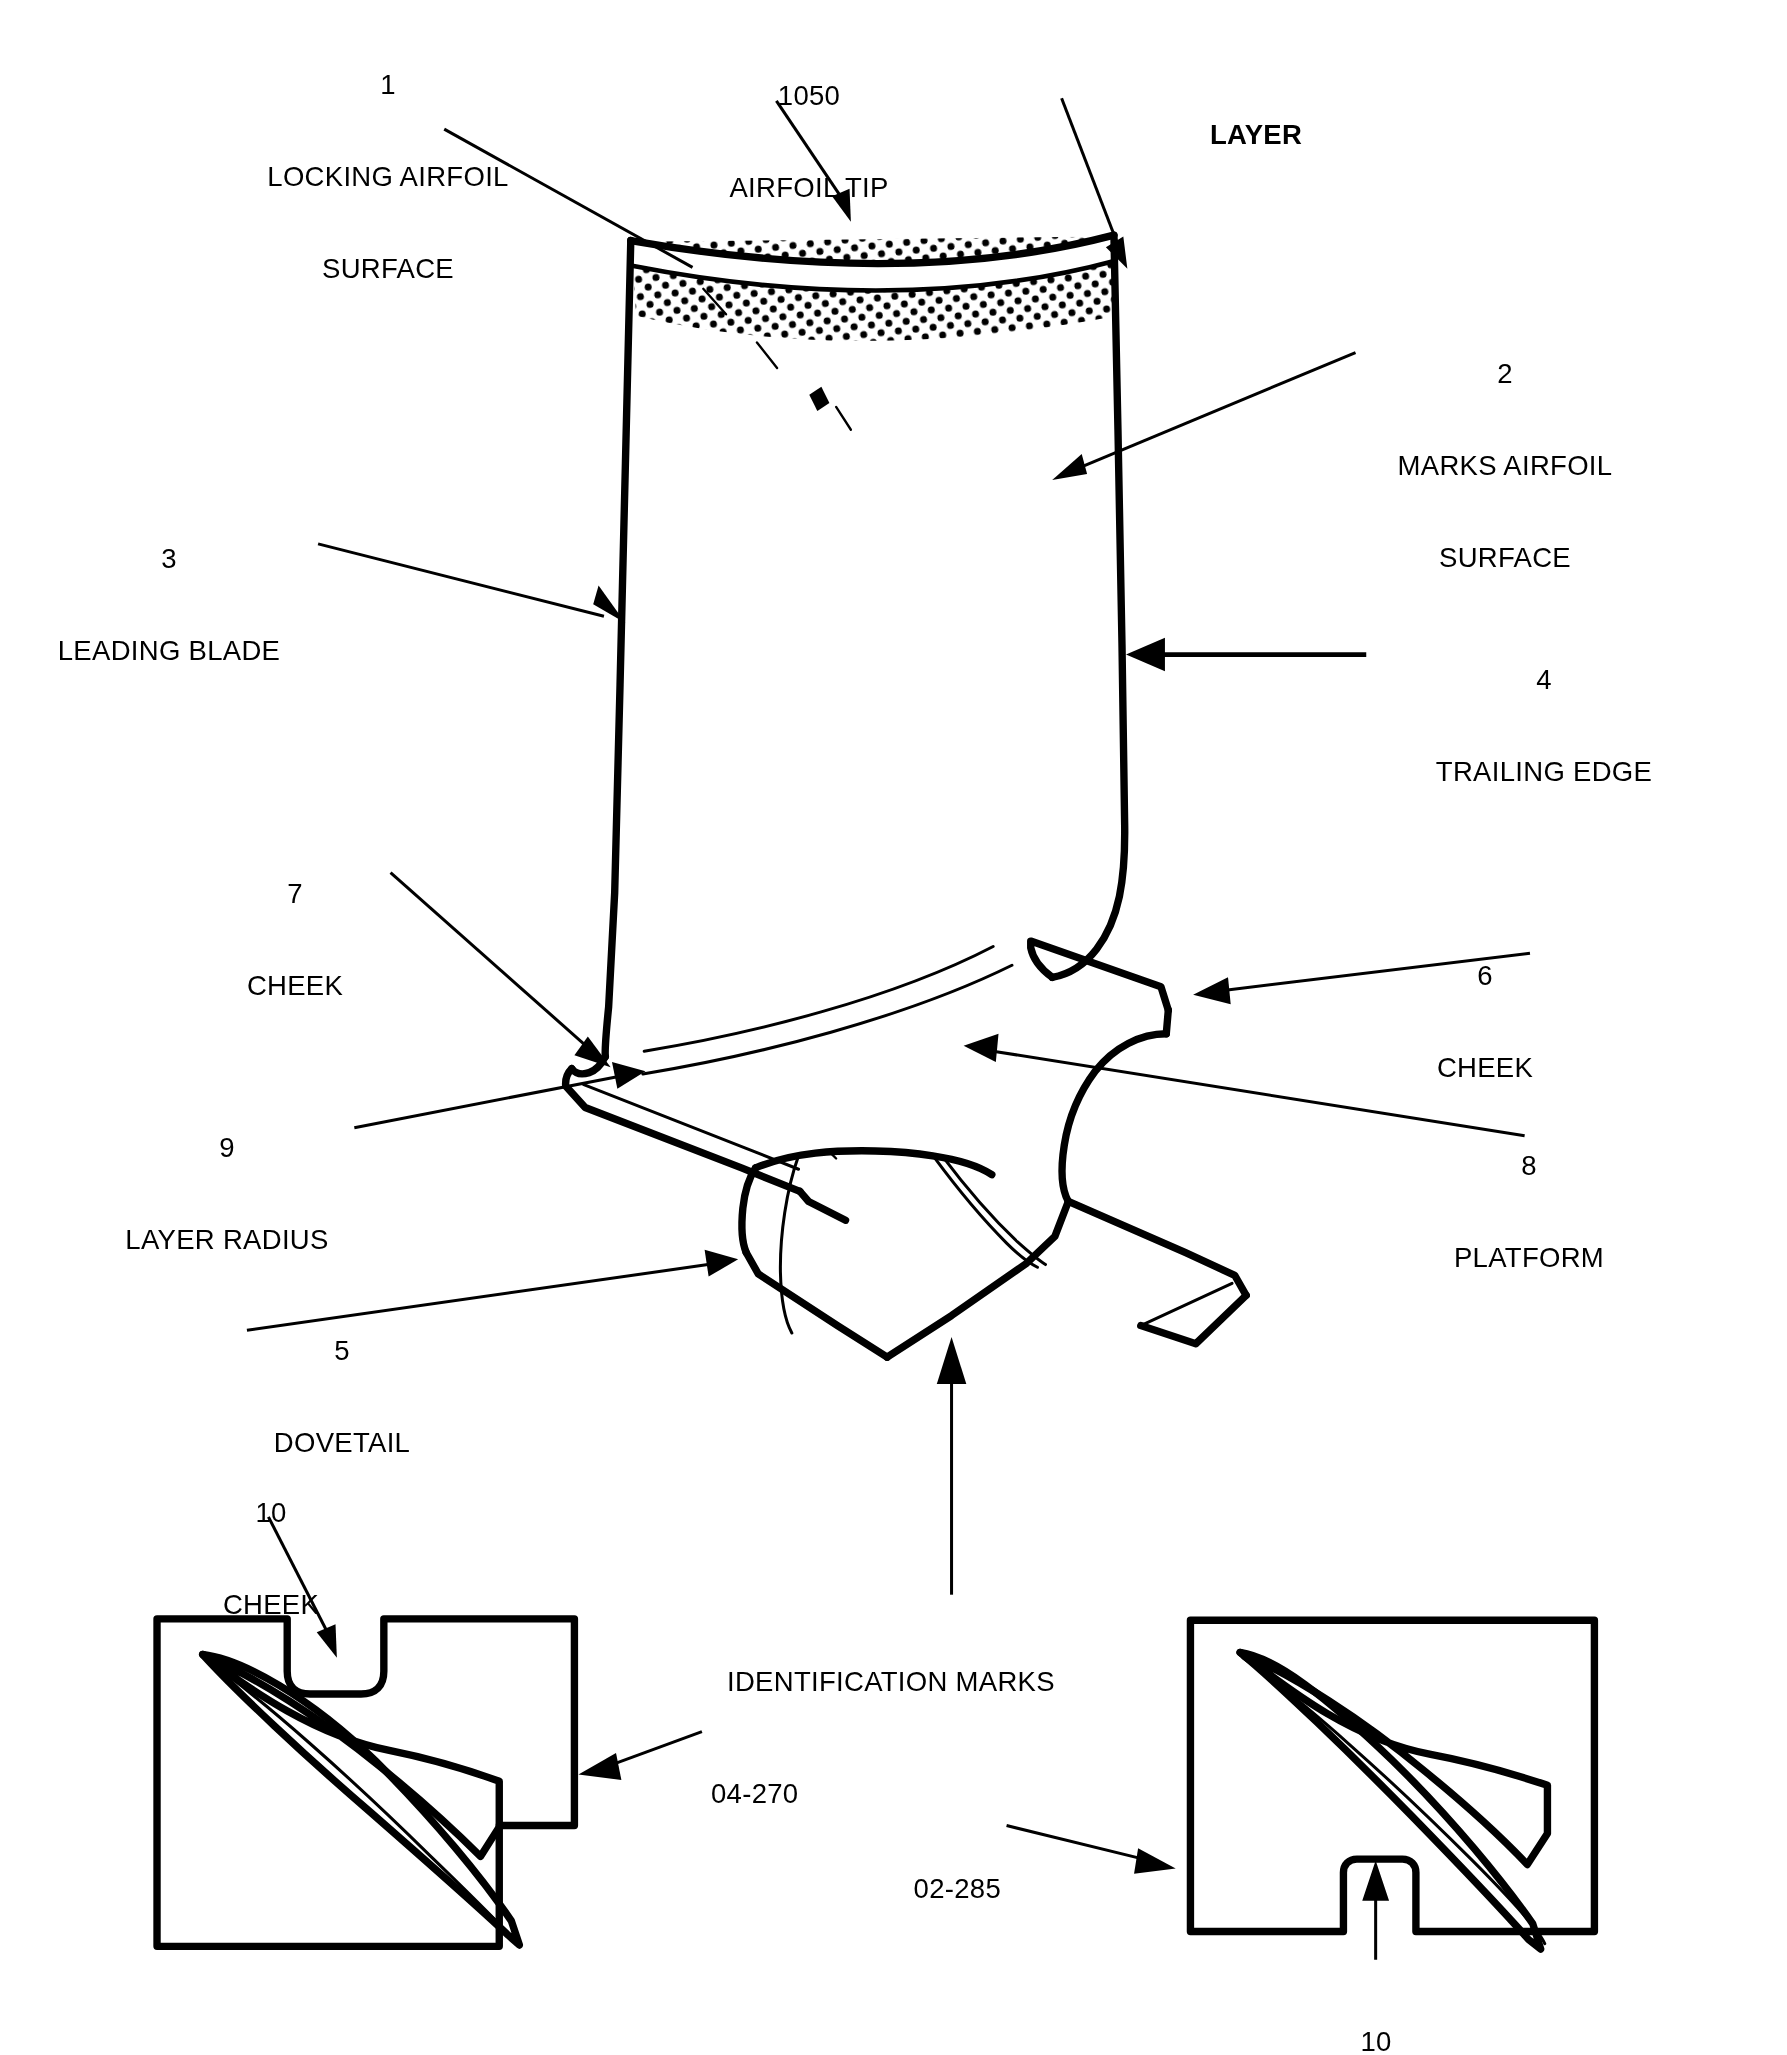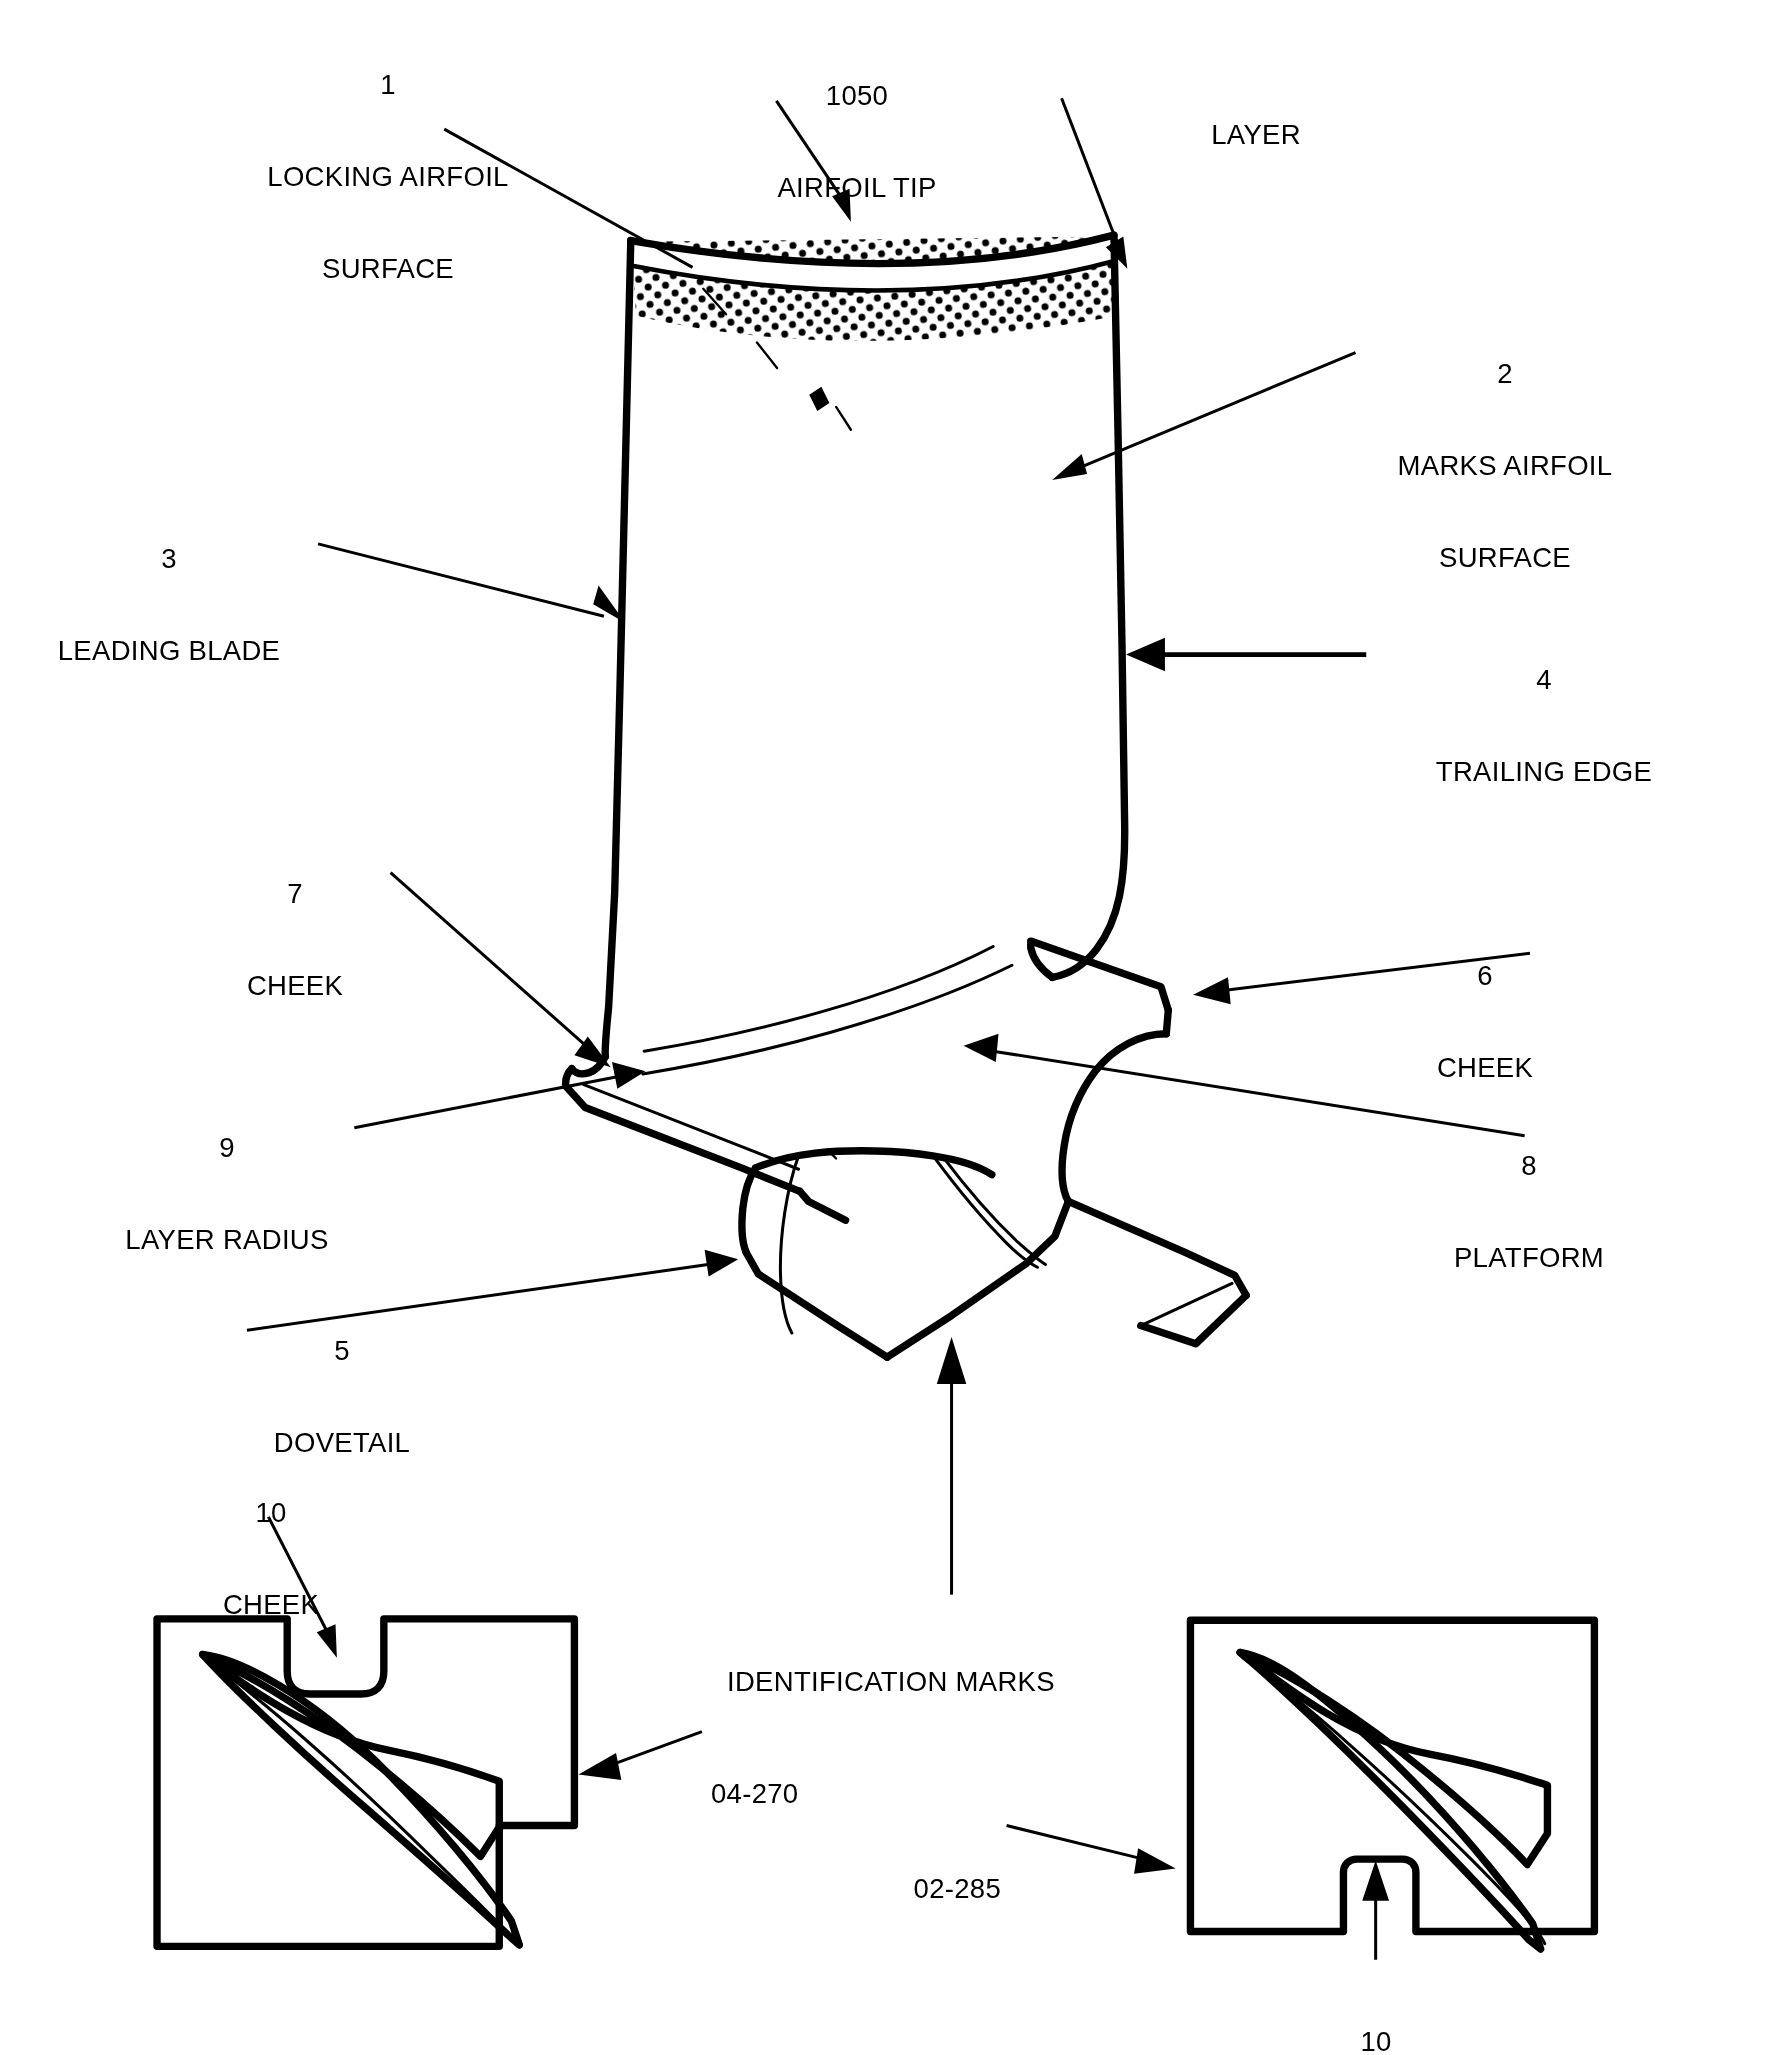--- a/index.html
+++ b/index.html
@@ -302,26 +302,26 @@
       <path class="solidfill" d="M 2050,2772 L 2070,2832 L 2030,2832 Z"></path>
     </g>
   </svg>
 
   <div class="lbl ctr" style="left:388px; top:8px;">
     <span class="num">1</span>
     <span class="txt">LOCKING AIRFOIL</span>
     <span class="txt">SURFACE</span>
   </div>
 
-  <div class="lbl ctr" style="left:809px; top:19px;margin-left:48px;">
+  <div class="lbl ctr" style="left:809px; top:19px;">
     <span class="num">1050</span>
     <span class="txt">AIRFOIL TIP</span>
   </div>
 
-  <div class="lbl ctr" style="left:1256px; top:58px;">
+  <div class="lbl ctr" style="left:1256px; top:58px;font-weight:bold;">
     <span class="txt">LAYER</span>
   </div>
 
   <div class="lbl ctr" style="left:1505px; top:297px;">
     <span class="num">2</span>
     <span class="txt">MARKS AIRFOIL</span>
     <span class="txt">SURFACE</span>
   </div>
 
   <div class="lbl ctr" style="left:169px; top:482px;">

